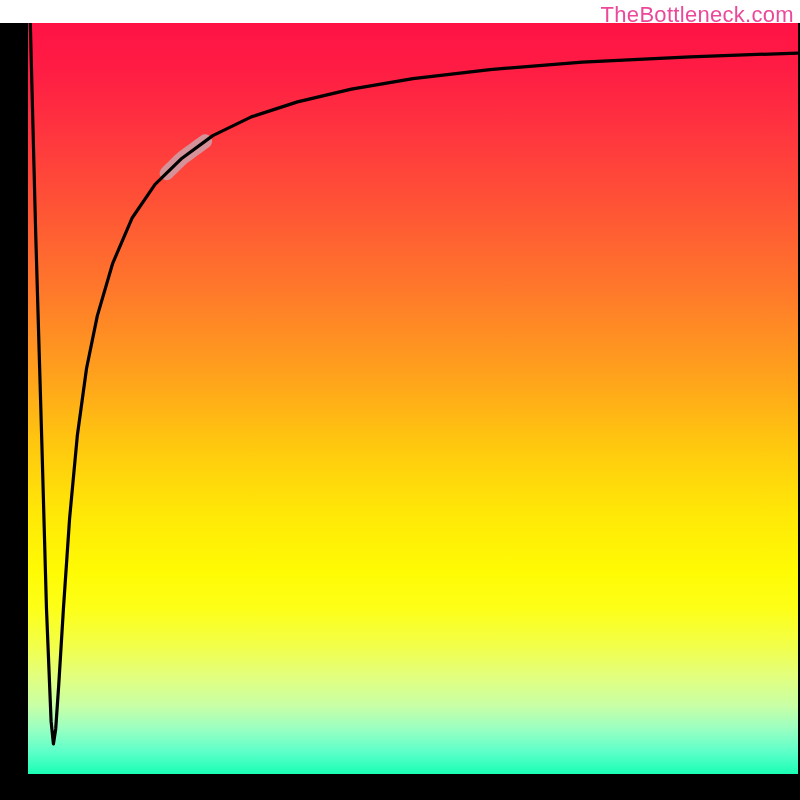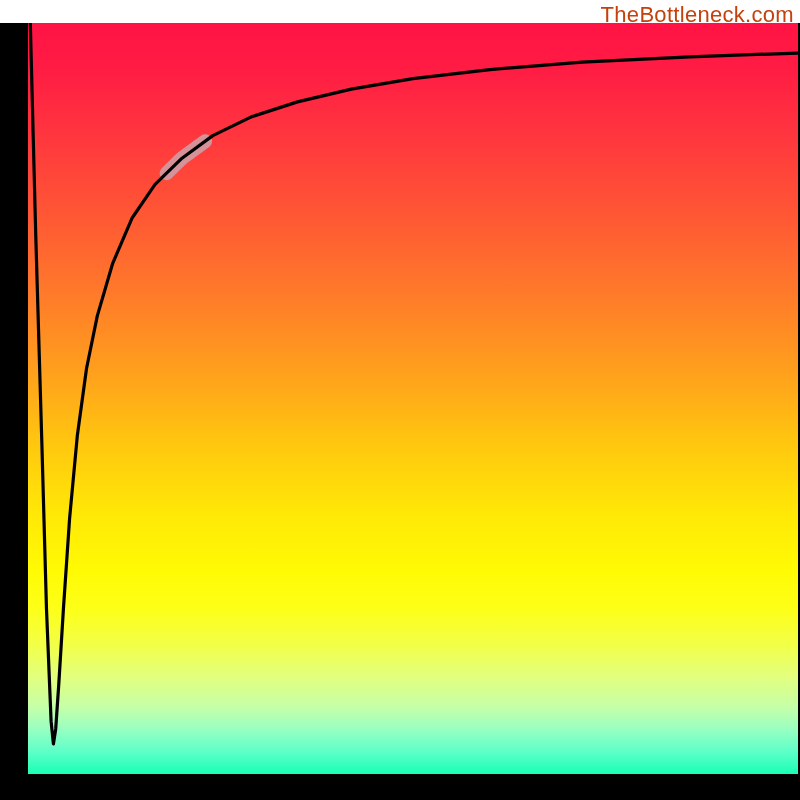--- a/index.html
+++ b/index.html
@@ -14,21 +14,21 @@
   .outer {
     position: relative;
     width: 800px;
     height: 800px;
   }
   .watermark {
     position: absolute;
     top: 2px;
     right: 6px;
     font-size: 22px;
-    color: #c2410c;
+    color: #ec4899;
     font-weight: 400;
     letter-spacing: 0.3px;
     z-index: 20;
   }
   .frame {
     position: absolute;
     left: 0;
     top: 23px;
     width: 800px;
     height: 777px;

